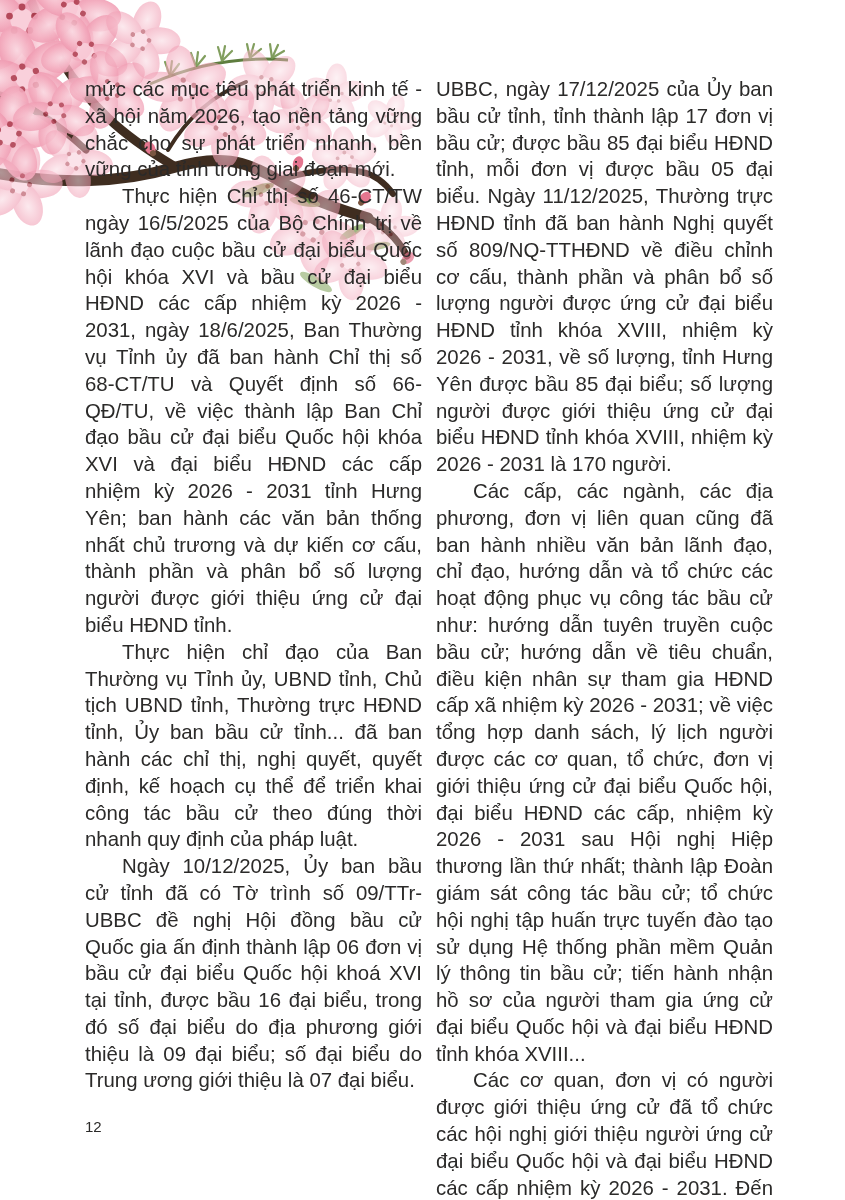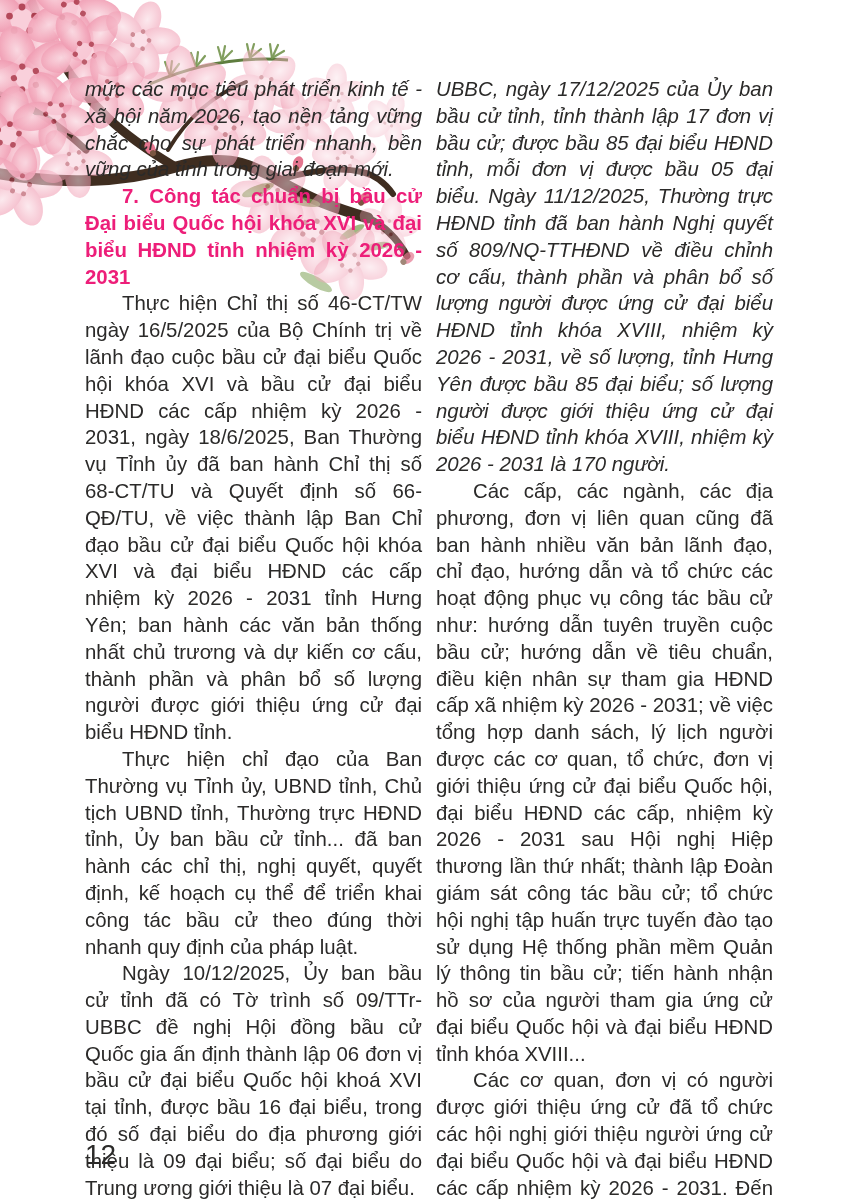--- a/index.html
+++ b/index.html
@@ -30,34 +30,34 @@
     gap:14px;
     z-index:1;
   }
   .col{
     width:337px;
     font-size:20.4px;
     line-height:26.8px;
     text-align:justify;
   }
   .col p{margin:0;text-indent:37px;}
-  .col p.continuation{text-indent:0;font-style:italic;}
+  .col p.continuation{text-indent:0;}
   .col h2{
     margin:0;
     font-size:20.4px;
     line-height:26.8px;
     font-weight:700;
     color:var(--heading-pink);
     text-indent:37px;
     text-align:justify;
   }
   .page-number{
     position:absolute;
-    left:85px;top:1142px;
-    font-size:28px;
+    left:85px;top:1114px;
+    font-size:15px;
     line-height:26px;
     color:var(--text-dark);
     z-index:1;
   }
 </style>
 </head>
 <body>
 
 <div class="page">
 
@@ -153,21 +153,20 @@
     <use href="#bud" transform="translate(365,198) rotate(40)"></use>
     <use href="#bud" transform="translate(150,148) rotate(-30)"></use>
     <use href="#bud" transform="translate(298,163) rotate(20)"></use>
     <use href="#bud" transform="translate(408,258) rotate(50)" opacity="0.7"></use>
   </svg>
 
   <div class="columns">
 
     <div class="col">
       <p class="continuation">mức các mục tiêu phát triển kinh tế - xã hội năm 2026, tạo nền tảng vững chắc cho sự phát triển nhanh, bền vững của tỉnh trong giai đoạn mới.</p>
-      <h2>7. Công tác chuẩn bị bầu cử Đại biểu Quốc hội khóa XVI và đại biểu HĐND tỉnh nhiệm kỳ 2026 - 2031</h2>
       <p>Thực hiện Chỉ thị số 46-CT/TW ngày 16/5/2025 của Bộ Chính trị về lãnh đạo cuộc bầu cử đại biểu Quốc hội khóa XVI và bầu cử đại biểu HĐND các cấp nhiệm kỳ 2026 - 2031, ngày 18/6/2025, Ban Thường vụ Tỉnh ủy đã ban hành Chỉ thị số 68-CT/TU và Quyết định số 66-QĐ/TU, về việc thành lập Ban Chỉ đạo bầu cử đại biểu Quốc hội khóa XVI và đại biểu HĐND các cấp nhiệm kỳ 2026 - 2031 tỉnh Hưng Yên; ban hành các văn bản thống nhất chủ trương và dự kiến cơ cấu, thành phần và phân bổ số lượng người được giới thiệu ứng cử đại biểu HĐND tỉnh.</p>
       <p>Thực hiện chỉ đạo của Ban Thường vụ Tỉnh ủy, UBND tỉnh, Chủ tịch UBND tỉnh, Thường trực HĐND tỉnh, Ủy ban bầu cử tỉnh... đã ban hành các chỉ thị, nghị quyết, quyết định, kế hoạch cụ thể để triển khai công tác bầu cử theo đúng thời nhanh quy định của pháp luật.</p>
       <p>Ngày 10/12/2025, Ủy ban bầu cử tỉnh đã có Tờ trình số 09/TTr-UBBC đề nghị Hội đồng bầu cử Quốc gia ấn định thành lập 06 đơn vị bầu cử đại biểu Quốc hội khoá XVI tại tỉnh, được bầu 16 đại biểu, trong đó số đại biểu do địa phương giới thiệu là 09 đại biểu; số đại biểu do Trung ương giới thiệu là 07 đại biểu.</p>
 
     </div>
 
     <div class="col">
       <p class="continuation">UBBC, ngày 17/12/2025 của Ủy ban bầu cử tỉnh, tỉnh thành lập 17 đơn vị bầu cử; được bầu 85 đại biểu HĐND tỉnh, mỗi đơn vị được bầu 05 đại biểu. Ngày 11/12/2025, Thường trực HĐND tỉnh đã ban hành Nghị quyết số 809/NQ-TTHĐND về điều chỉnh cơ cấu, thành phần và phân bổ số lượng người được ứng cử đại biểu HĐND tỉnh khóa XVIII, nhiệm kỳ 2026 - 2031, về số lượng, tỉnh Hưng Yên được bầu 85 đại biểu; số lượng người được giới thiệu ứng cử đại biểu HĐND tỉnh khóa XVIII, nhiệm kỳ 2026 - 2031 là 170 người.</p>
       <p>Các cấp, các ngành, các địa phương, đơn vị liên quan cũng đã ban hành nhiều văn bản lãnh đạo, chỉ đạo, hướng dẫn và tổ chức các hoạt động phục vụ công tác bầu cử như: hướng dẫn tuyên truyền cuộc bầu cử; hướng dẫn về tiêu chuẩn, điều kiện nhân sự tham gia HĐND cấp xã nhiệm kỳ 2026 - 2031; về việc tổng hợp danh sách, lý lịch người được các cơ quan, tổ chức, đơn vị giới thiệu ứng cử đại biểu Quốc hội, đại biểu HĐND các cấp, nhiệm kỳ 2026 - 2031 sau Hội nghị Hiệp thương lần thứ nhất; thành lập Đoàn giám sát công tác bầu cử; tổ chức hội nghị tập huấn trực tuyến đào tạo sử dụng Hệ thống phần mềm Quản lý thông tin bầu cử; tiến hành nhận hồ sơ của người tham gia ứng cử đại biểu Quốc hội và đại biểu HĐND tỉnh khóa XVIII...</p>
       <p>Các cơ quan, đơn vị có người được giới thiệu ứng cử đã tổ chức các hội nghị giới thiệu người ứng cử đại biểu Quốc hội và đại biểu HĐND các cấp nhiệm kỳ 2026 - 2031. Đến hết ngày 25/01/2026, đã có 07/08 cơ quan, tổ chức, đơn vị gửi</p>

